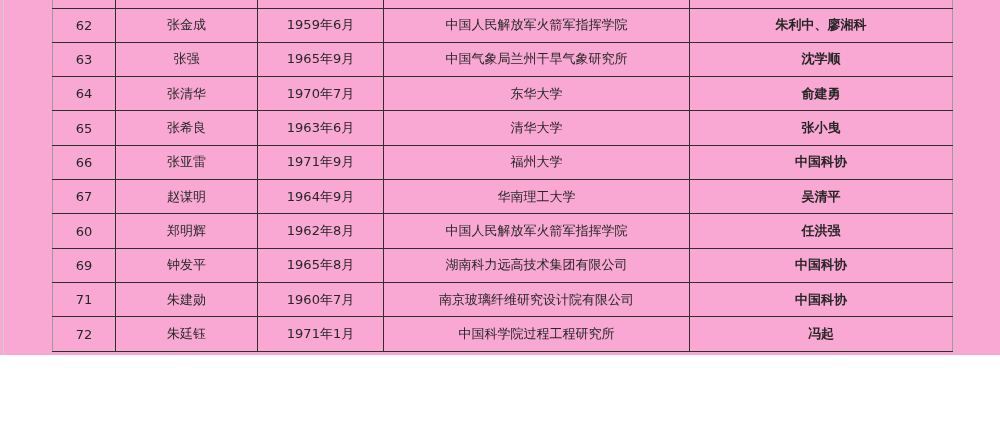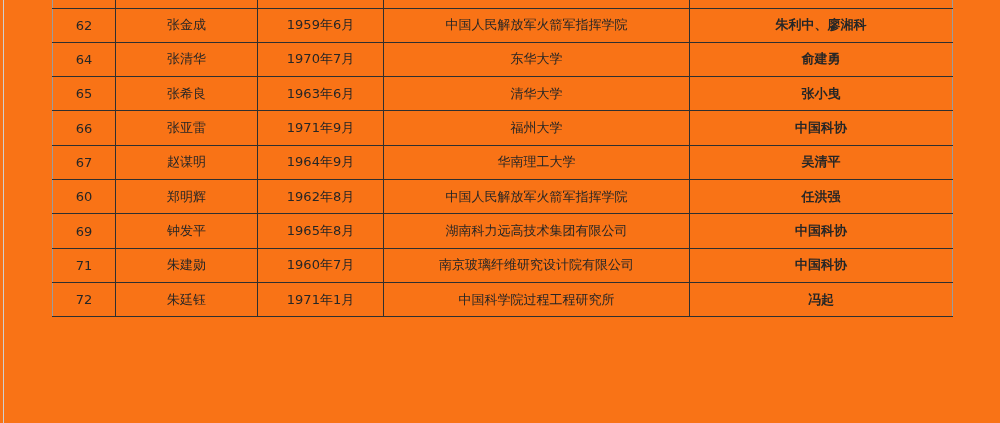--- a/index.html
+++ b/index.html
@@ -4,22 +4,22 @@
 <style>
   html, body {
     margin: 0;
     padding: 0;
     background: #ffffff;
     font-family: "DejaVu Sans", "Liberation Sans", sans-serif;
   }
   .canvas {
     position: relative;
     width: 1000px;
-    height: 423px;
-    background: #f97316;
+    height: 355px;
+    background: #f9a8d4;
     overflow: hidden;
   }
   .page-edge {
     position: absolute;
     left: 3px;
     top: 0;
     bottom: 0;
     width: 1px;
     background: #cfcfcf;
   }
@@ -71,20 +71,27 @@
         <td></td>
       </tr>
     <tr class="full">
           <td>62</td>
           <td>张金成</td>
           <td>1959年6月</td>
           <td>中国人民解放军火箭军指挥学院</td>
           <td>朱利中、廖湘科</td>
         </tr>
         <tr class="full">
+          <td>63</td>
+          <td>张强</td>
+          <td>1965年9月</td>
+          <td>中国气象局兰州干旱气象研究所</td>
+          <td>沈学顺</td>
+        </tr>
+        <tr class="full">
           <td>64</td>
           <td>张清华</td>
           <td>1970年7月</td>
           <td>东华大学</td>
           <td>俞建勇</td>
         </tr>
         <tr class="full">
           <td>65</td>
           <td>张希良</td>
           <td>1963年6月</td>

